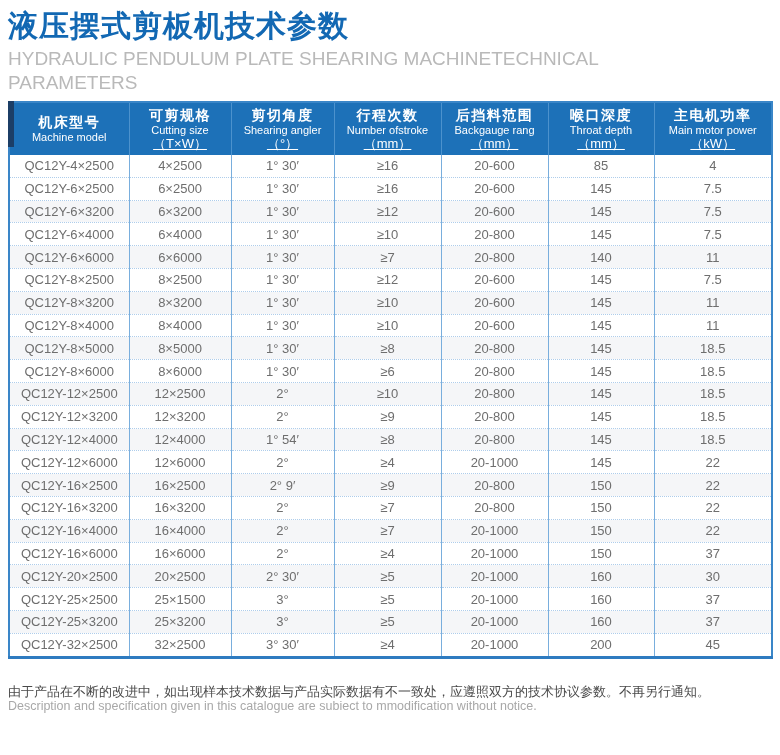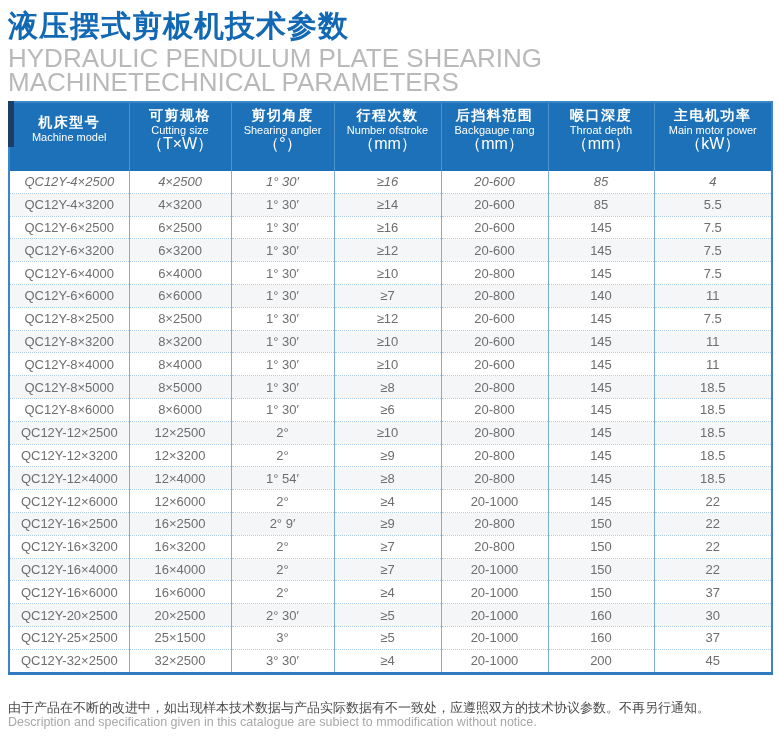--- a/index.html
+++ b/index.html
@@ -9,51 +9,51 @@
     -webkit-font-smoothing:antialiased;
   }
   .page{padding:6px 8px 0 8px;}
 
   
   .title{
     color:#1268b3;font-size:30px;font-weight:bold;
     letter-spacing:1px;line-height:36px;margin:2px 0 3px 0;
   }
   .subtitle{
-    color:#b9b9b9;font-size:26px;line-height:23.5px;
+    color:#b9b9b9;font-size:19px;line-height:23.5px;
     max-width:680px;margin:0 0 7px 0;letter-spacing:0px;
   }
 
   
   .table-wrap{position:relative;width:763px;}
   .header-strip{
     position:absolute;left:0;top:0;width:6px;height:46px;
     background:#1c3e66;z-index:2;
   }
   table{
     width:763px;border-collapse:collapse;table-layout:fixed;
     border:2px solid #3a86c8;border-bottom:3px solid #2e7bc0;
   }
   thead th{
     background:#1d71b8;color:#ffffff;vertical-align:middle;
-    padding:4px 0 21px 0;border-right:1px solid #4c92cd;
+    padding:4px 0 5px 0;border-right:1px solid #4c92cd;
     font-weight:normal;
   }
   thead th:last-child{border-right:none;}
   .h-cn{font-size:14px;font-weight:bold;letter-spacing:1.5px;line-height:16px;}
   .h-en{font-size:11px;line-height:13px;margin-top:1px;}
-  .h-unit{font-size:16px;line-height:13px;}
+  .h-unit{font-size:13px;line-height:13px;text-decoration:underline;}
   tbody td{
     height:21.8px;text-align:center;vertical-align:middle;
     font-size:13px;color:#6e6e6e;
     border-top:1px dotted #aecdeb;border-right:1px solid #79aedd;
     padding:0;white-space:nowrap;overflow:hidden;
   }
   tbody td:last-child{border-right:none;}
-  tbody tr:first-child td{border-top:none;font-style:italic;}
+  tbody tr:first-child td{border-top:none;}
   tbody tr.alt{background:#f5f6f8;}
 
   
   .footer{margin-top:5px;}
   .footer-cn{color:#4a4a4a;font-size:13px;line-height:15px;margin-top:25px;}
   .footer-en{color:#a8a8a8;font-size:12.5px;line-height:15px;}
 </style>
 </head>
 <body>
 
@@ -115,29 +115,20 @@
       <tbody>
           <tr>
             <td>QC12Y-4×2500</td>
             <td>4×2500</td>
             <td>1° 30′</td>
             <td>≥16</td>
             <td>20-600</td>
             <td>85</td>
             <td>4</td>
           </tr>
-          <tr class="alt">
-            <td>QC12Y-4×3200</td>
-            <td>4×3200</td>
-            <td>1° 30′</td>
-            <td>≥14</td>
-            <td>20-600</td>
-            <td>85</td>
-            <td>5.5</td>
-          </tr>
           <tr>
             <td>QC12Y-6×2500</td>
             <td>6×2500</td>
             <td>1° 30′</td>
             <td>≥16</td>
             <td>20-600</td>
             <td>145</td>
             <td>7.5</td>
           </tr>
           <tr class="alt">
@@ -295,20 +286,29 @@
           </tr>
           <tr>
             <td>QC12Y-25×2500</td>
             <td>25×1500</td>
             <td>3°</td>
             <td>≥5</td>
             <td>20-1000</td>
             <td>160</td>
             <td>37</td>
           </tr>
+          <tr class="alt">
+            <td>QC12Y-25×3200</td>
+            <td>25×3200</td>
+            <td>3°</td>
+            <td>≥5</td>
+            <td>20-1000</td>
+            <td>160</td>
+            <td>37</td>
+          </tr>
           <tr>
             <td>QC12Y-32×2500</td>
             <td>32×2500</td>
             <td>3° 30′</td>
             <td>≥4</td>
             <td>20-1000</td>
             <td>200</td>
             <td>45</td>
           </tr>
         </tbody>

